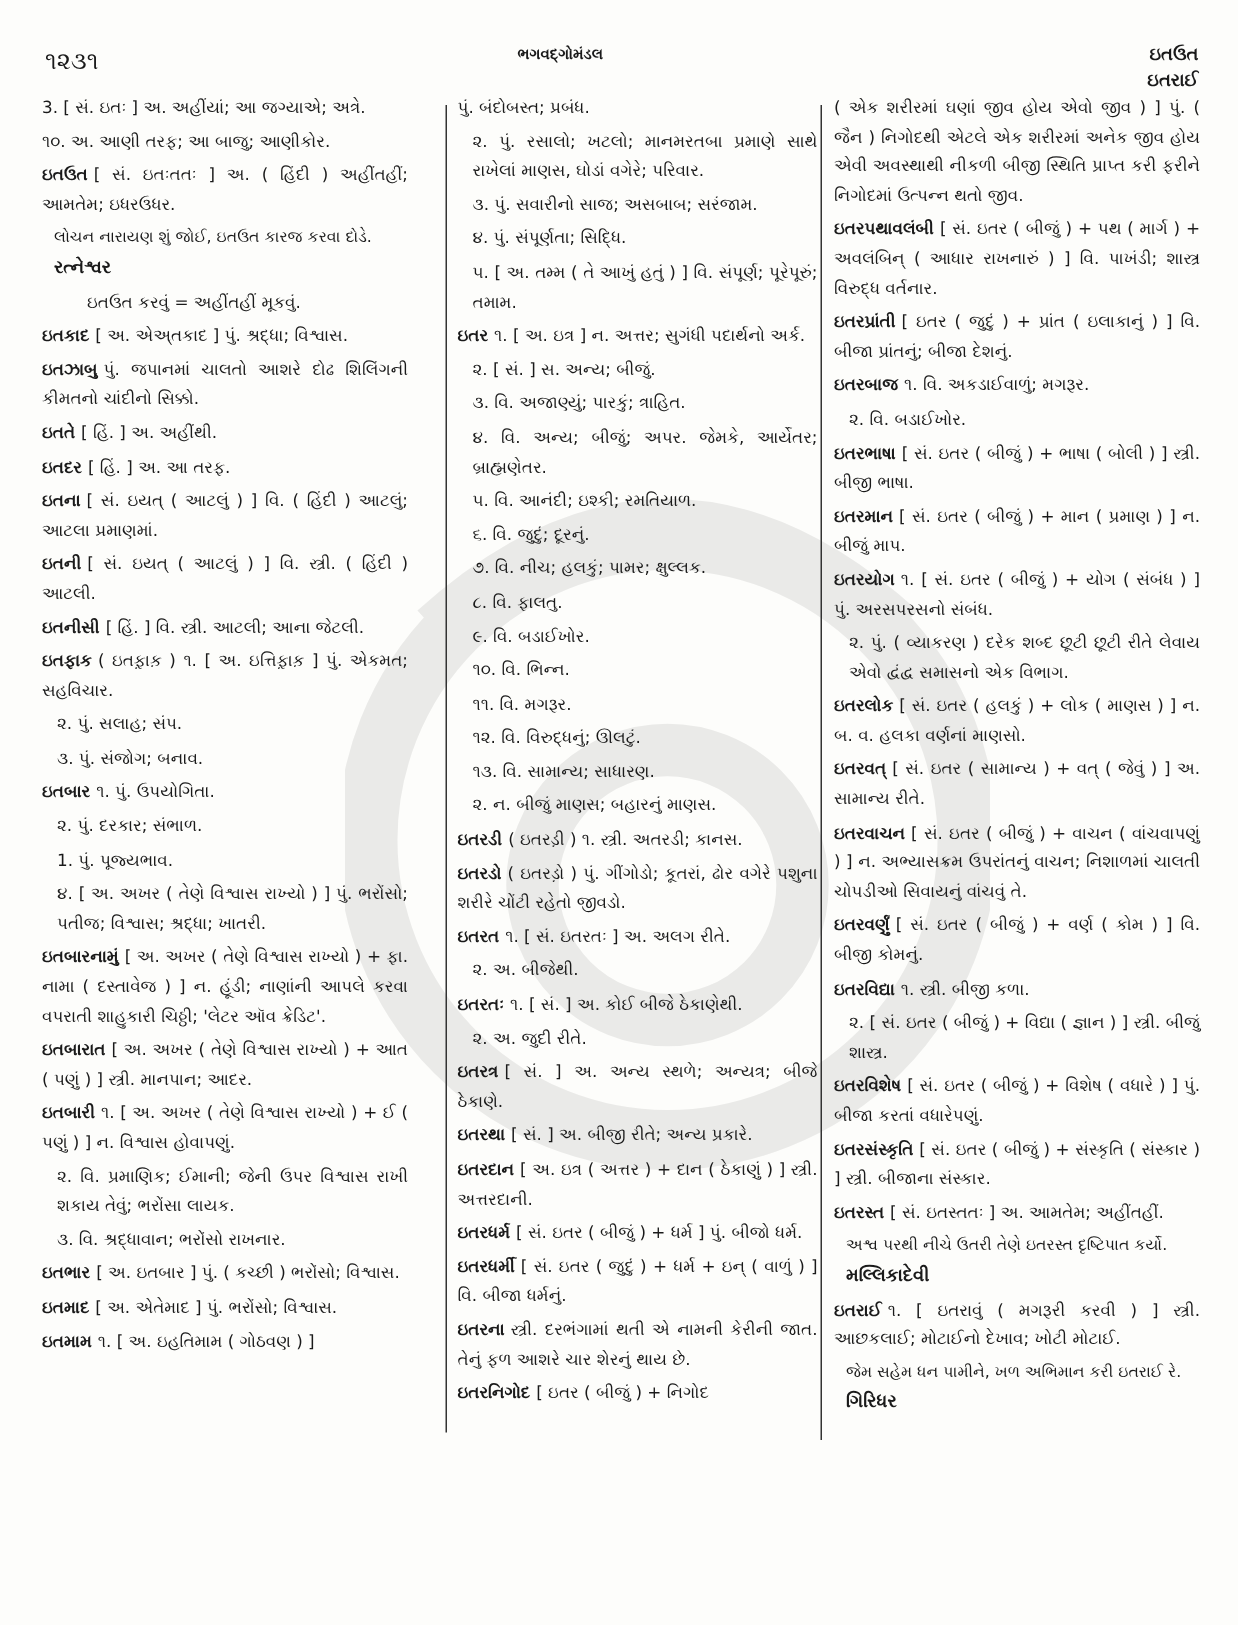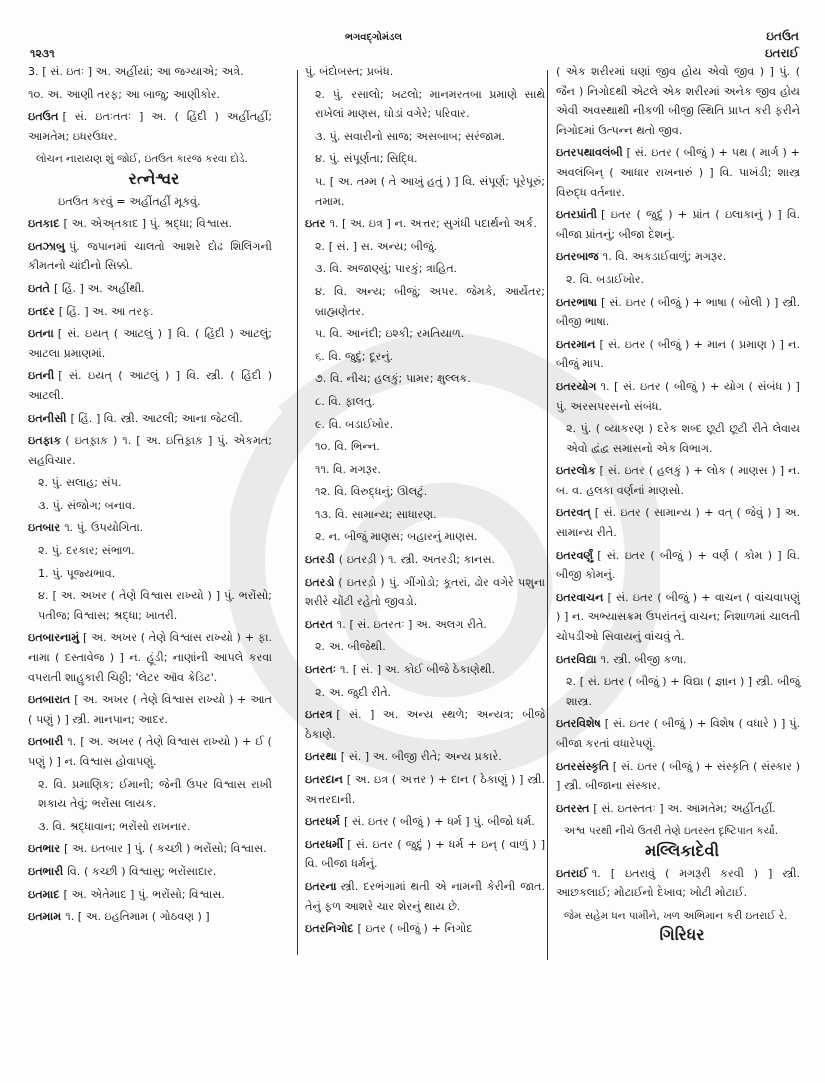--- a/index.html
+++ b/index.html
@@ -10,37 +10,37 @@
     color: #1a1a1a;
     position: relative;
   }
   .watermark {
     position: absolute; left: 230px; top: 300px; width: 430px; height: 520px;
     pointer-events: none; opacity: 0.07;
   }
   .header {
     position: absolute; top: 28px; left: 0; width: 825px; height: 40px;
   }
-  .page-num { position: absolute; left: 30px; top: 3px; font-size: 11px; font-weight: bold; margin-top: 16px; }
+  .page-num { position: absolute; left: 30px; top: 3px; font-size: 16px; font-weight: normal; }
   .book-title { position: absolute; left: 345px; top: 3px; font-size: 10px; font-weight: bold; }
   .guide { position: absolute; right: 26px; top: 0; text-align: right; font-size: 12px; font-weight: bold; line-height: 17px; }
   .col {
     position: absolute; top: 62px; font-size: 11.2px; line-height: 19.6px;
   }
   .col-1 { left: 28px; width: 244px; }
   .col-2 { left: 305px; width: 240px; }
   .col-3 { left: 556px; width: 244px; }
   .rule { position: absolute; top: 70px; width: 1px; background: #333; }
   .rule-1 { left: 297px; height: 885px; }
   .rule-2 { left: 547px; height: 890px; }
   .entry { margin: 0 0 3px 0; text-align: justify; }
   .entry .hw { font-weight: bold; margin-right: 4px; }
   .indent { padding-left: 10px; }
   .quote { padding-left: 8px; font-size: 10.5px; }
-  .attrib { display: block; text-align: center; font-size: 16px; font-weight: bold; }
+  .attrib { display: block; text-align: left; font-size: 12px; font-weight: bold; }
   .eq { padding-left: 30px; }
 </style>
 </head>
 <body>
 
 <svg class="watermark" viewBox="0 0 430 520">
   <circle cx="215" cy="260" r="200" fill="none" stroke="#000" stroke-width="40"></circle>
   <circle cx="215" cy="290" r="90" fill="none" stroke="#000" stroke-width="35"></circle>
   <path d="M60 120 Q215 -20 370 120" fill="none" stroke="#000" stroke-width="35"></path>
 </svg>
@@ -76,21 +76,20 @@
     <div class="entry"><span class="hw">ઇતબાર</span><span>૧. પું. ઉપયોગિતા.</span></div>
     <div class="entry indent"><span>૨. પું. દરકાર; સંભાળ.</span></div>
     <div class="entry indent"><span>1. પું. પૂજ્યભાવ.</span></div>
     <div class="entry indent"><span>૪. [ અ. અખર ( તેણે વિશ્વાસ રાખ્યો ) ] પું. ભરોંસો; પતીજ; વિશ્વાસ; શ્રદ્ધા; ખાતરી.</span></div>
     <div class="entry"><span class="hw">ઇતબારનામું</span><span>[ અ. અખર ( તેણે વિશ્વાસ રાખ્યો ) + ફા. નામા ( દસ્તાવેજ ) ] ન. હૂંડી; નાણાંની આપલે કરવા વપરાતી શાહુકારી ચિઠ્ઠી; 'લેટર ઑવ ક્રેડિટ'.</span></div>
     <div class="entry"><span class="hw">ઇતબારાત</span><span>[ અ. અખર ( તેણે વિશ્વાસ રાખ્યો ) + આત ( પણું ) ] સ્ત્રી. માનપાન; આદર.</span></div>
     <div class="entry"><span class="hw">ઇતબારી</span><span>૧. [ અ. અખર ( તેણે વિશ્વાસ રાખ્યો ) + ઈ ( પણું ) ] ન. વિશ્વાસ હોવાપણું.</span></div>
     <div class="entry indent"><span>૨. વિ. પ્રમાણિક; ઈમાની; જેની ઉપર વિશ્વાસ રાખી શકાય તેવું; ભરોંસા લાયક.</span></div>
     <div class="entry indent"><span>૩. વિ. શ્રદ્ધાવાન; ભરોંસો રાખનાર.</span></div>
     <div class="entry"><span class="hw">ઇતભાર</span><span>[ અ. ઇતબાર ] પું. ( કચ્છી ) ભરોંસો; વિશ્વાસ.</span></div>
-    <div class="entry"><span class="hw">ઇતભારી</span><span>વિ. ( કચ્છી ) વિશ્વાસુ; ભરોંસાદાર.</span></div>
     <div class="entry"><span class="hw">ઇતમાદ</span><span>[ અ. એતેમાદ ] પું. ભરોંસો; વિશ્વાસ.</span></div>
     <div class="entry"><span class="hw">ઇતમામ</span><span>૧. [ અ. ઇહતિમામ ( ગોઠવણ ) ]</span></div>
   </div>
 <div class="col col-2">
     <div class="entry"><span>પું. બંદોબસ્ત; પ્રબંધ.</span></div>
     <div class="entry indent"><span>૨. પું. રસાલો; ખટલો; માનમરતબા પ્રમાણે સાથે રાખેલાં માણસ, ઘોડાં વગેરે; પરિવાર.</span></div>
     <div class="entry indent"><span>૩. પું. સવારીનો સાજ; અસબાબ; સરંજામ.</span></div>
     <div class="entry indent"><span>૪. પું. સંપૂર્ણતા; સિદ્ધિ.</span></div>
     <div class="entry indent"><span>૫. [ અ. તમ્મ ( તે આખું હતું ) ] વિ. સંપૂર્ણ; પૂરેપૂરું; તમામ.</span></div>
     <div class="entry"><span class="hw">ઇતર</span><span>૧. [ અ. ઇત્ર ] ન. અત્તર; સુગંધી પદાર્થનો અર્ક.</span></div>
@@ -126,22 +125,22 @@
     <div class="entry"><span class="hw">ઇતરપથાવલંબી</span><span>[ સં. ઇતર ( બીજું ) + પથ ( માર્ગ ) + અવલંબિન્ ( આધાર રાખનારું ) ] વિ. પાખંડી; શાસ્ત્ર વિરુદ્ધ વર્તનાર.</span></div>
     <div class="entry"><span class="hw">ઇતરપ્રાંતી</span><span>[ ઇતર ( જુદું ) + પ્રાંત ( ઇલાકાનું ) ] વિ. બીજા પ્રાંતનું; બીજા દેશનું.</span></div>
     <div class="entry"><span class="hw">ઇતરબાજ</span><span>૧. વિ. અકડાઈવાળું; મગરૂર.</span></div>
     <div class="entry indent"><span>૨. વિ. બડાઈખોર.</span></div>
     <div class="entry"><span class="hw">ઇતરભાષા</span><span>[ સં. ઇતર ( બીજું ) + ભાષા ( બોલી ) ] સ્ત્રી. બીજી ભાષા.</span></div>
     <div class="entry"><span class="hw">ઇતરમાન</span><span>[ સં. ઇતર ( બીજું ) + માન ( પ્રમાણ ) ] ન. બીજું માપ.</span></div>
     <div class="entry"><span class="hw">ઇતરયોગ</span><span>૧. [ સં. ઇતર ( બીજું ) + યોગ ( સંબંધ ) ] પું. અરસપરસનો સંબંધ.</span></div>
     <div class="entry indent"><span>૨. પું. ( વ્યાકરણ ) દરેક શબ્દ છૂટી છૂટી રીતે લેવાય એવો દ્વંદ્વ સમાસનો એક વિભાગ.</span></div>
     <div class="entry"><span class="hw">ઇતરલોક</span><span>[ સં. ઇતર ( હલકું ) + લોક ( માણસ ) ] ન. બ. વ. હલકા વર્ણનાં માણસો.</span></div>
     <div class="entry"><span class="hw">ઇતરવત્</span><span>[ સં. ઇતર ( સામાન્ય ) + વત્ ( જેવું ) ] અ. સામાન્ય રીતે.</span></div>
+    <div class="entry"><span class="hw">ઇતરવાચન</span><span>[ સં. ઇતર ( બીજું ) + વાચન ( વાંચવાપણું ) ] ન. અભ્યાસક્રમ ઉપરાંતનું વાચન; નિશાળમાં ચાલતી ચોપડીઓ સિવાયનું વાંચવું તે.</span></div>
     <div class="entry"><span class="hw">ઇતરવર્ણું</span><span>[ સં. ઇતર ( બીજું ) + વર્ણ ( કોમ ) ] વિ. બીજી કોમનું.</span></div>
-    <div class="entry"><span class="hw">ઇતરવાચન</span><span>[ સં. ઇતર ( બીજું ) + વાચન ( વાંચવાપણું ) ] ન. અભ્યાસક્રમ ઉપરાંતનું વાચન; નિશાળમાં ચાલતી ચોપડીઓ સિવાયનું વાંચવું તે.</span></div>
     <div class="entry"><span class="hw">ઇતરવિદ્યા</span><span>૧. સ્ત્રી. બીજી કળા.</span></div>
     <div class="entry indent"><span>૨. [ સં. ઇતર ( બીજું ) + વિદ્યા ( જ્ઞાન ) ] સ્ત્રી. બીજું શાસ્ત્ર.</span></div>
     <div class="entry"><span class="hw">ઇતરવિશેષ</span><span>[ સં. ઇતર ( બીજું ) + વિશેષ ( વધારે ) ] પું. બીજા કરતાં વધારેપણું.</span></div>
     <div class="entry"><span class="hw">ઇતરસંસ્કૃતિ</span><span>[ સં. ઇતર ( બીજું ) + સંસ્કૃતિ ( સંસ્કાર ) ] સ્ત્રી. બીજાના સંસ્કાર.</span></div>
     <div class="entry"><span class="hw">ઇતરસ્ત</span><span>[ સં. ઇતસ્તતઃ ] અ. આમતેમ; અહીંતહીં.</span></div>
     <div class="entry quote"><span>અશ્વ પરથી નીચે ઉતરી તેણે ઇતરસ્ત દૃષ્ટિપાત કર્યો.</span><span class="attrib">મલ્લિકાદેવી</span></div>
     <div class="entry"><span class="hw">ઇતરાઈ</span><span>૧. [ ઇતરાવું ( મગરૂરી કરવી ) ] સ્ત્રી. આછકલાઈ; મોટાઈનો દેખાવ; ખોટી મોટાઈ.</span></div>
     <div class="entry quote"><span>જેમ સહેમ ધન પામીને, ખળ અભિમાન કરી ઇતરાઈ રે.</span><span class="attrib">ગિરિધર</span></div>
   </div>
 

